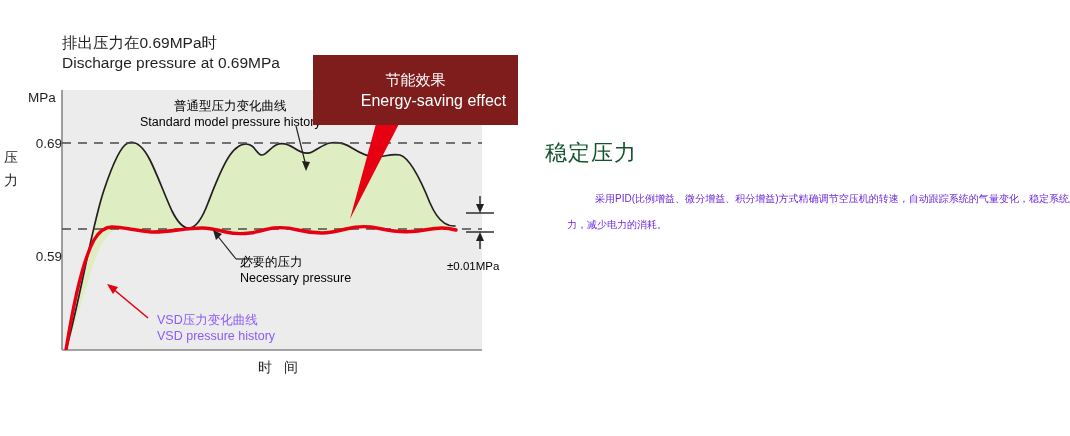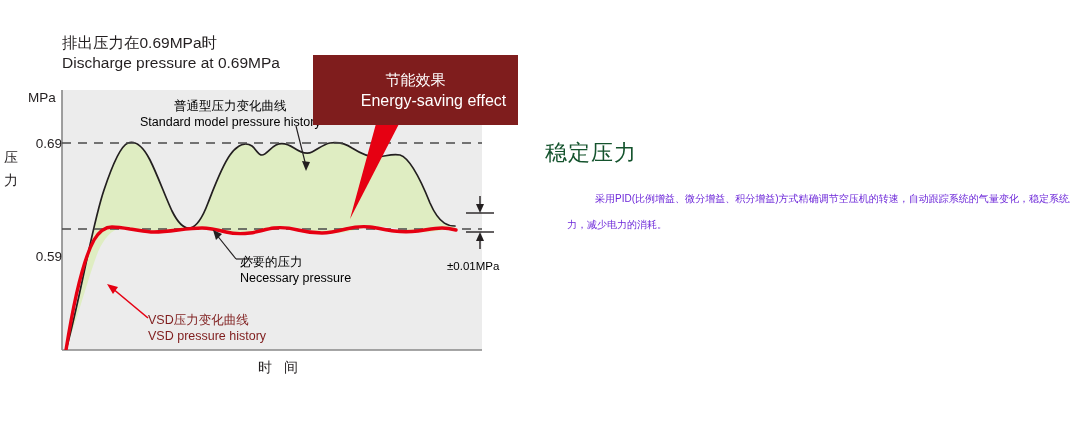--- a/index.html
+++ b/index.html
@@ -37,21 +37,21 @@
   .ytick.t59{left:18px;top:222px;margin-top:27px;}
 
   .xlabel{
     position:absolute;left:200px;top:359px;width:160px;text-align:center;
     font-size:14px;letter-spacing:4px;color:#231f20;
   }
 
   .ann{position:absolute;font-size:12.5px;line-height:15.5px;color:#000000;white-space:pre;}
   .ann-standard{left:140px;top:99px;text-align:center;}
   .ann-necessary{left:240px;top:255px;}
-  .ann-vsd{left:148px;top:313px;color:#7f1d1d;}
+  .ann-vsd{left:157px;top:313px;color:#8b5cf6;}
   .ann-tol{left:447px;top:259px;font-size:11.5px;}
 
   .callout{
     position:absolute;left:313px;top:55px;width:205px;height:70px;
     background:#7f1d1d;color:#ffffff;
     display:flex;flex-direction:column;align-items:center;justify-content:center;
     z-index:5;
   }
   .callout .cn{font-size:15px;line-height:21px;}
   .callout .en{font-size:16px;line-height:22px;margin-left:36px;}

